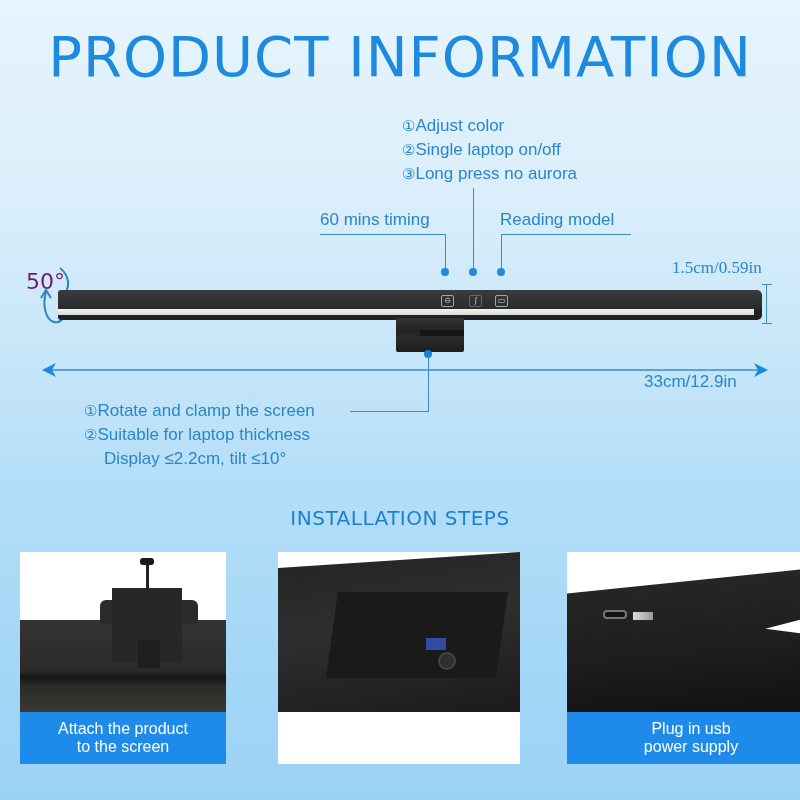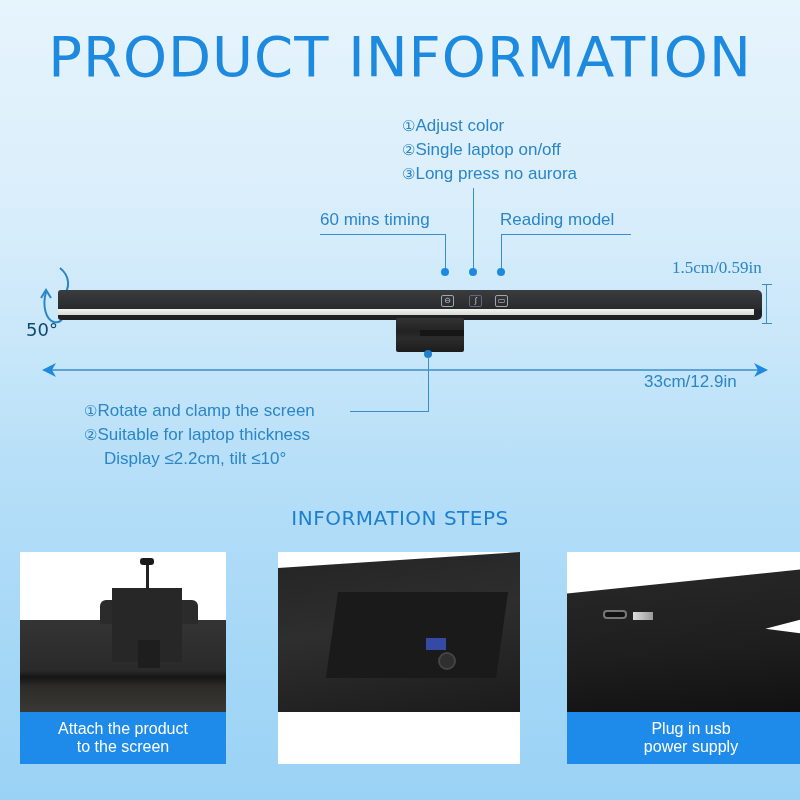--- a/index.html
+++ b/index.html
@@ -72,21 +72,21 @@
 <div class="abs lead" style="left:445px; top:234px; width:1px; height:38px;"></div>
 
 <div class="abs note" style="left:500px; top:208px;">Reading model</div>
 <div class="abs lead" style="left:501px; top:234px; width:130px; height:1px;"></div>
 <div class="abs lead" style="left:501px; top:234px; width:1px; height:38px;"></div>
 
 <div class="abs dot" style="left:441px; top:268px;"></div>
 <div class="abs dot" style="left:469px; top:268px;"></div>
 <div class="abs dot" style="left:497px; top:268px;"></div>
 
-<div class="abs note" style="left:26px; top:270px; font-size:18px; color:#0c4a6e; font-family:'DejaVu Sans',sans-serif;margin-top:48px;">50°</div>
+<div class="abs note" style="left:26px; top:270px; font-size:22px; color:#701a75; font-family:'DejaVu Sans',sans-serif;">50°</div>
 <svg class="abs" style="left:38px; top:266px;" width="34" height="62" viewBox="0 0 34 62">
   <path d="M22 2 C32 10 32 22 26 28" stroke="#2a86c8" stroke-width="2" fill="none"></path>
   <path d="M26 34 C30 48 24 58 16 56 C8 54 4 40 8 26" stroke="#2a86c8" stroke-width="2" fill="none"></path>
   <path d="M3 32 L8 24 L13 32" stroke="#2a86c8" stroke-width="2" fill="none"></path>
 </svg>
 
 <div class="abs bar">
   <div class="abs bar-light"></div>
   <div class="abs bar-btn" style="left:383px;">⊖</div>
   <div class="abs bar-btn" style="left:411px; border-color:#667;">∫</div>
@@ -113,21 +113,21 @@
 <div class="abs lead" style="left:428px; top:356px; width:1px; height:56px;"></div>
 <div class="abs lead" style="left:350px; top:411px; width:79px; height:1px;"></div>
 <div class="abs note" style="left:84px; top:399px;">
   <span class="circ">①</span><span>Rotate and clamp the screen</span>
 </div>
 <div class="abs note" style="left:84px; top:423px;">
   <span class="circ">②</span><span>Suitable for laptop thickness</span>
 </div>
 <div class="abs note" style="left:104px; top:447px;">Display ≤2.2cm, tilt ≤10°</div>
 
-<div class="abs steps-title">INFORMATION STEPS</div>
+<div class="abs steps-title">INSTALLATION STEPS</div>
 
 <div class="abs panel" style="left:20px; width:206px;">
   <div class="abs panel-img" style="background:#fff;">
     <div class="abs" style="left:0; top:68px; width:242px; height:92px; background:linear-gradient(180deg,#343434 0%,#2a2a2a 55%,#151515 62%,#2d2b28 72%,#3a3835 100%);"></div>
     <div class="abs" style="left:80px; top:48px; width:98px; height:24px; background:#2b2b2b; border-radius:6px 6px 0 0;"></div>
     <div class="abs" style="left:92px; top:36px; width:70px; height:74px; background:#272727;"></div>
     <div class="abs" style="left:118px; top:88px; width:22px; height:28px; background:#1e1e1e;"></div>
     <div class="abs" style="left:126px; top:10px; width:3px; height:28px; background:#222;"></div>
     <div class="abs" style="left:120px; top:6px; width:14px; height:7px; background:#1a1a1a; border-radius:3px;"></div>
   </div>

